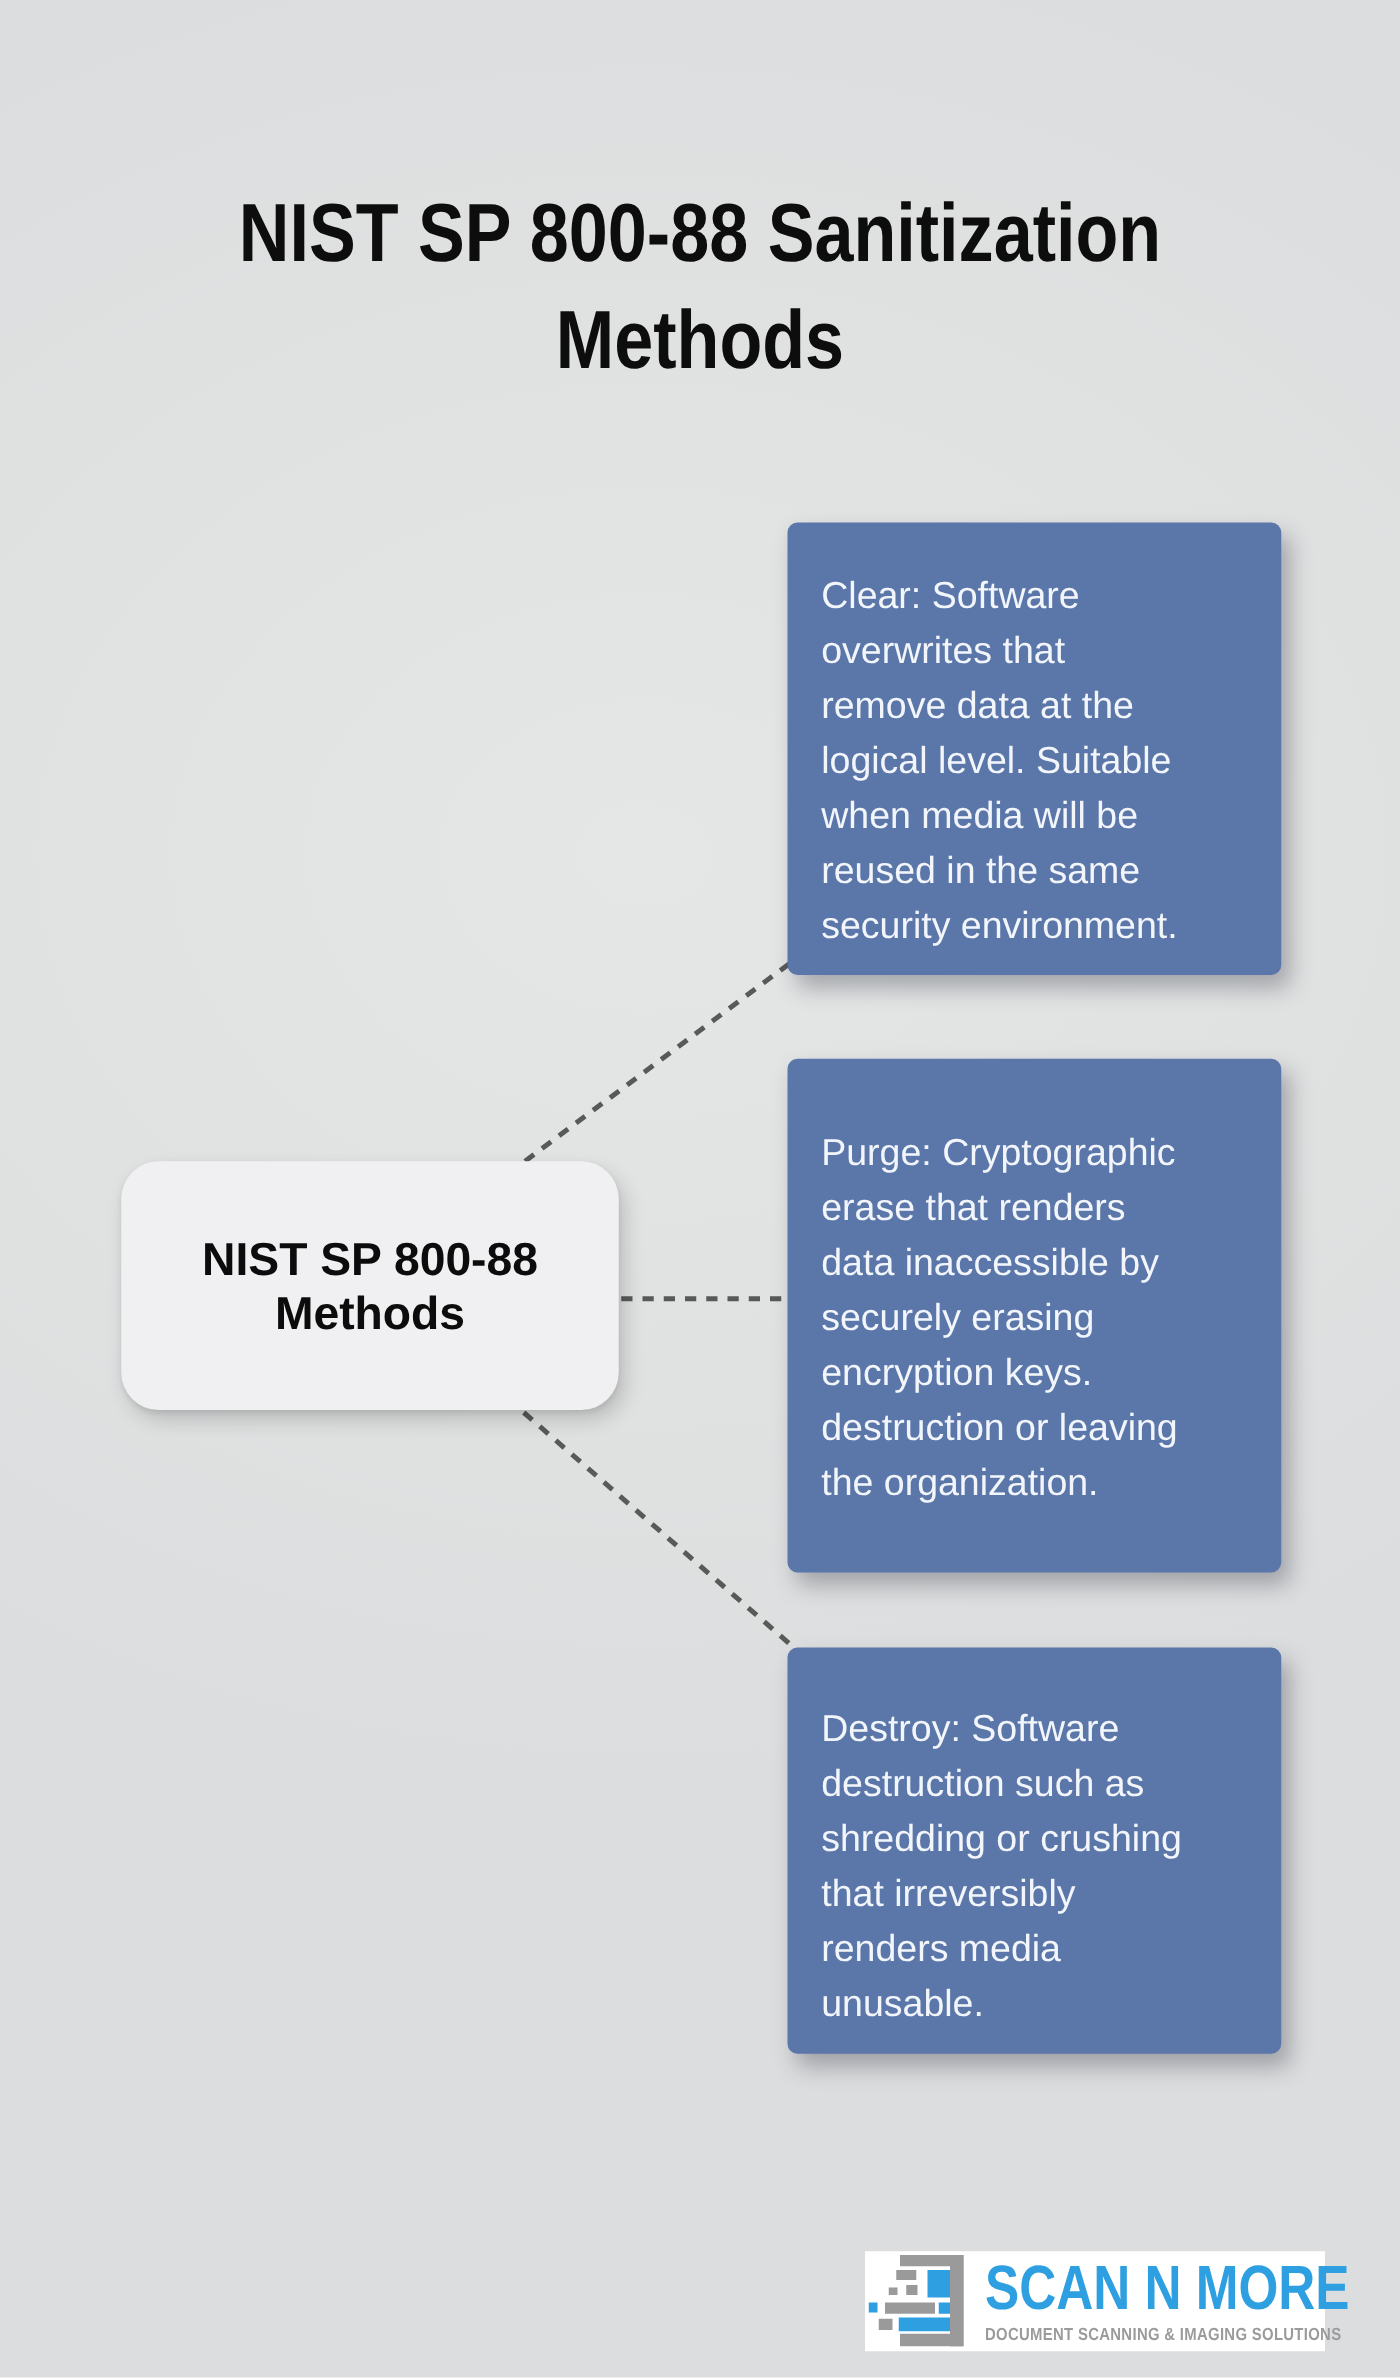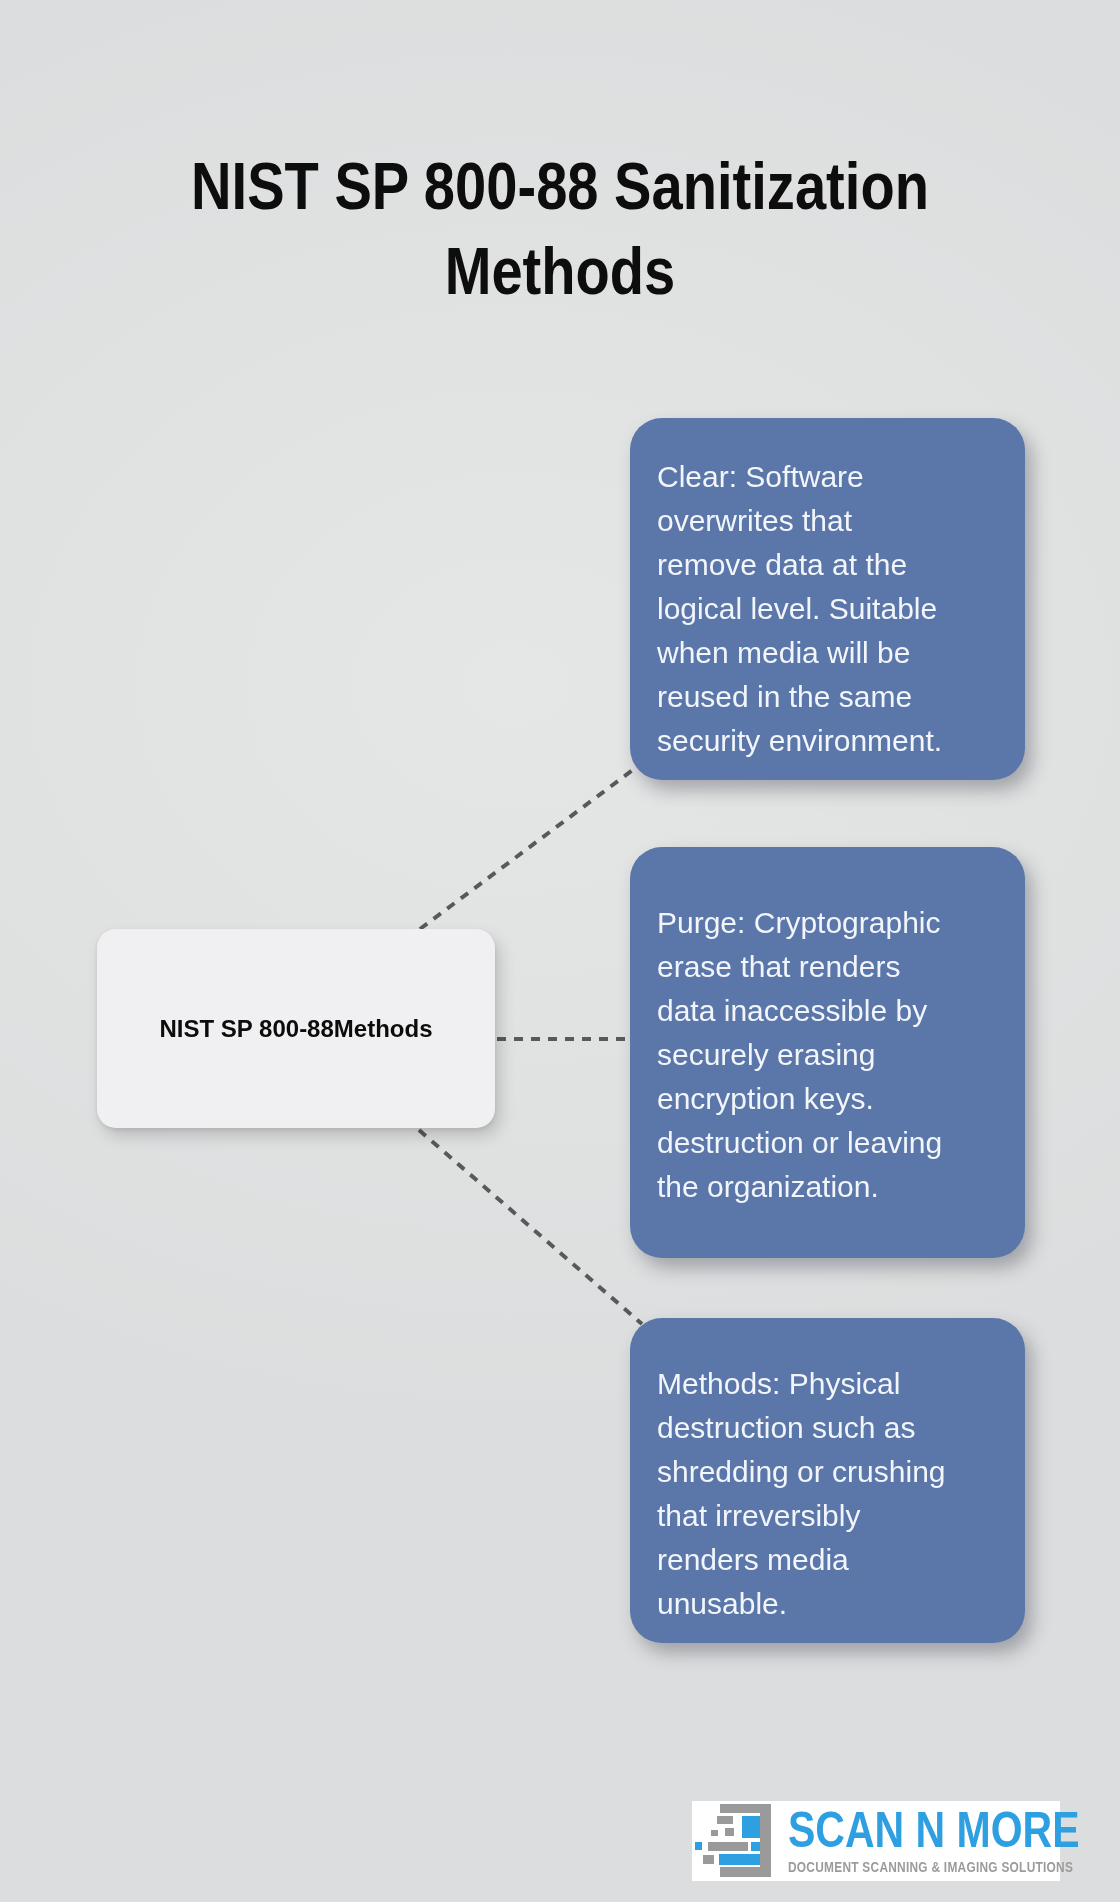--- a/index.html
+++ b/index.html
@@ -9,29 +9,29 @@
     background:radial-gradient(ellipse 980px 760px at 46% 36%, #e5e6e6 0%, #e0e1e1 55%, #dcddde 100%);
   }
   .title{
     position:absolute;top:100px;left:0;width:1120px;text-align:center;
     font-weight:700;font-size:66px;line-height:85px;color:#0d0d0d;
   }
   .title-line{transform:scaleX(.85);transform-origin:50% 50%;white-space:nowrap;}
 
   .node{
     position:absolute;left:97px;top:929px;width:398px;height:199px;
-    background:#f0f0f2;border-radius:19px;
+    background:#f0f0f2;border-radius:30px;
     box-shadow:5px 8px 16px rgba(0,0,0,.17), 0 2px 4px rgba(0,0,0,.07);
-    display:flex;flex-direction:row;justify-content:center;align-items:center;
-    font-size:24px;font-weight:700;line-height:43px;color:#0c0c0c;text-align:center;
+    display:flex;flex-direction:column;justify-content:center;align-items:center;
+    font-size:37px;font-weight:700;line-height:43px;color:#0c0c0c;text-align:center;
   }
 
   .card{
     position:absolute;left:630px;width:395px;box-sizing:border-box;
-    background:#5b76a9;border-radius:32px;
+    background:#5b76a9;border-radius:8px;
     box-shadow:7px 10px 18px rgba(45,52,66,.35);
     color:#f2f6fb;font-size:30px;line-height:44px;
     padding:0 16px 0 27px;
   }
   #card-clear{top:418px;height:362px;padding-top:37px;}
   #card-purge{top:847px;height:411px;padding-top:54px;}
   #card-destroy{top:1318px;height:325px;padding-top:44px;}
   .card-line{white-space:nowrap;}
 
   svg.connectors{position:absolute;left:0;top:0;pointer-events:none;}
@@ -87,21 +87,21 @@
     <div class="card-line">Purge: Cryptographic</div>
     <div class="card-line">erase that renders</div>
     <div class="card-line">data inaccessible by</div>
     <div class="card-line">securely erasing</div>
     <div class="card-line">encryption keys.</div>
     <div class="card-line">destruction or leaving</div>
     <div class="card-line">the organization.</div>
   </div>
 
 <div class="card" id="card-destroy">
-    <div class="card-line">Methods: Physical</div>
+    <div class="card-line">Destroy: Software</div>
     <div class="card-line">destruction such as</div>
     <div class="card-line">shredding or crushing</div>
     <div class="card-line">that irreversibly</div>
     <div class="card-line">renders media</div>
     <div class="card-line">unusable.</div>
   </div>
 
 <div class="logo">
   <div class="logo-icon">
     <div class="blk gray" style="left:28px;top:3px;width:50px;height:9px;"></div>

